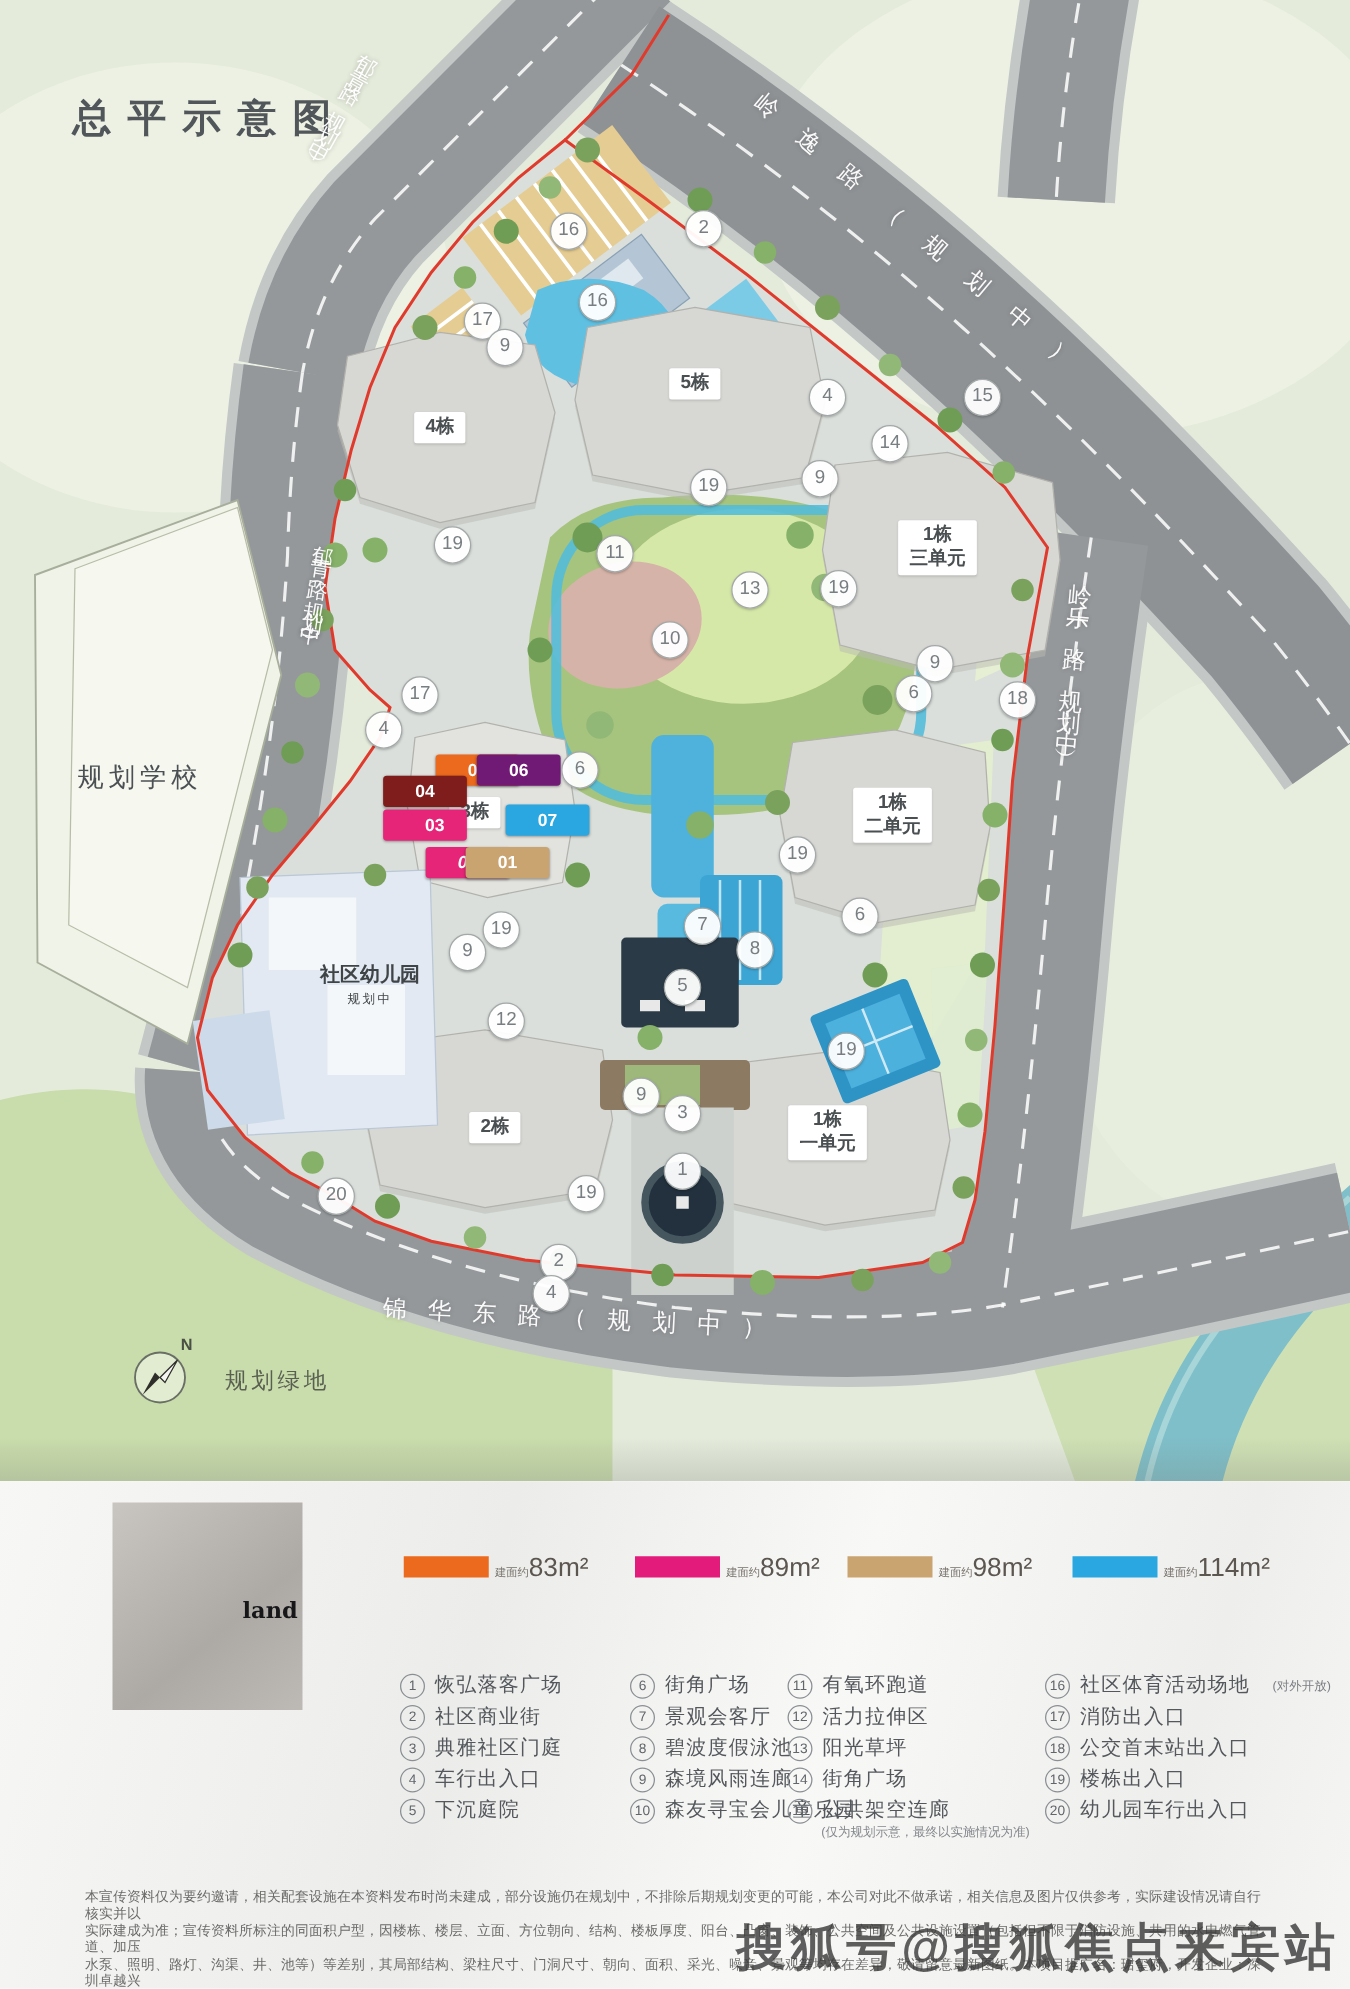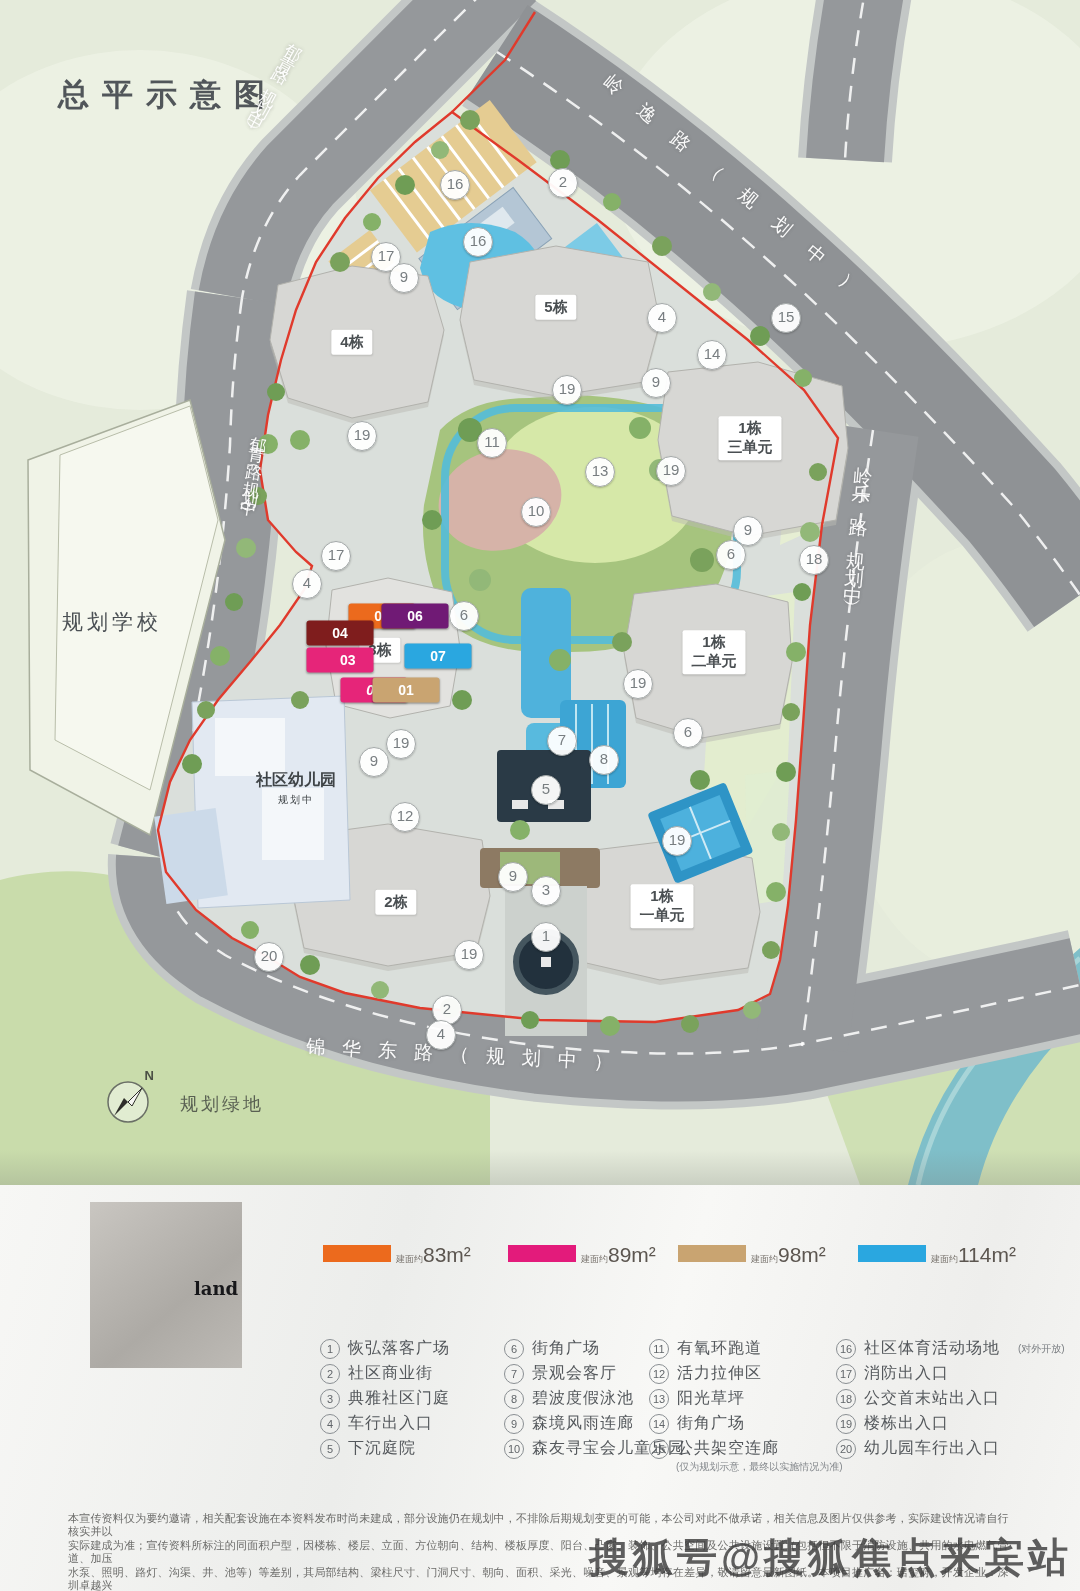--- a/index.html
+++ b/index.html
@@ -346,21 +346,21 @@
       <div class="litem"><span class="lnum">4</span><span class="ltext">车行出入口</span></div>
       <div class="litem"><span class="lnum">5</span><span class="ltext">下沉庭院</span></div>
     </div>
   <div class="legend-col" id="col1" style="left:504px">
       <div class="litem"><span class="lnum">6</span><span class="ltext">街角广场</span></div>
       <div class="litem"><span class="lnum">7</span><span class="ltext">景观会客厅</span></div>
       <div class="litem"><span class="lnum">8</span><span class="ltext">碧波度假泳池</span></div>
       <div class="litem"><span class="lnum">9</span><span class="ltext">森境风雨连廊</span></div>
       <div class="litem"><span class="lnum">10</span><span class="ltext">森友寻宝会儿童乐园</span></div>
     </div>
-  <div class="legend-col" id="col2" style="left:649px">
+  <div class="legend-col" id="col2" style="left:630px">
       <div class="litem"><span class="lnum">11</span><span class="ltext">有氧环跑道</span></div>
       <div class="litem"><span class="lnum">12</span><span class="ltext">活力拉伸区</span></div>
       <div class="litem"><span class="lnum">13</span><span class="ltext">阳光草坪</span></div>
       <div class="litem"><span class="lnum">14</span><span class="ltext">街角广场</span></div>
       <div class="litem"><span class="lnum">15</span><span class="ltext">公共架空连廊</span></div>
       <div class="lnote-below">(仅为规划示意，最终以实施情况为准)</div>
     </div>
   <div class="legend-col" id="col3" style="left:836px">
       <div class="litem"><span class="lnum">16</span><span class="ltext">社区体育活动场地</span><span class="lnote-inline">(对外开放)</span></div>
       <div class="litem"><span class="lnum">17</span><span class="ltext">消防出入口</span></div>

